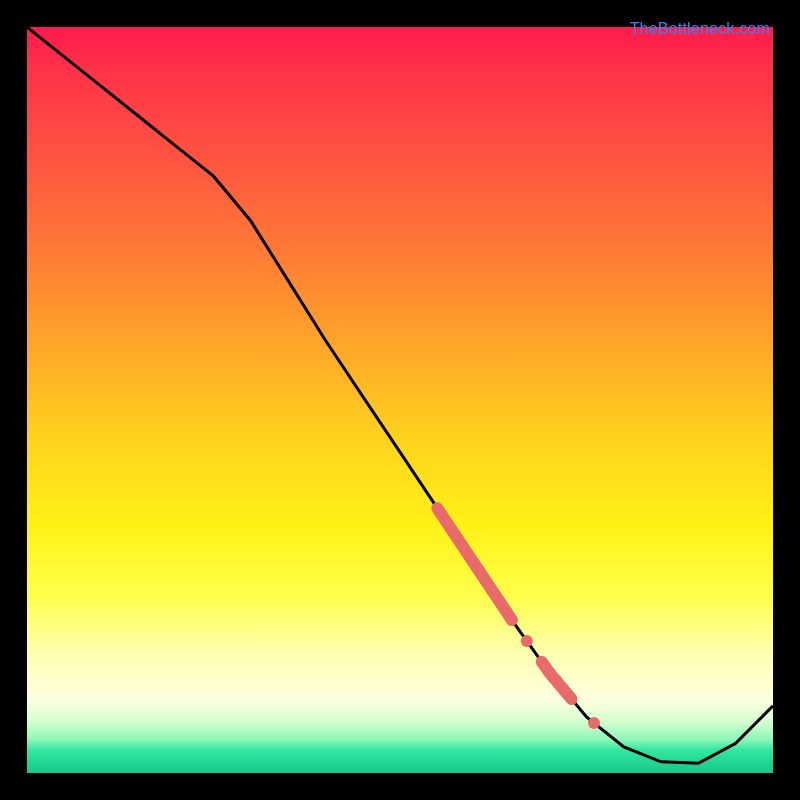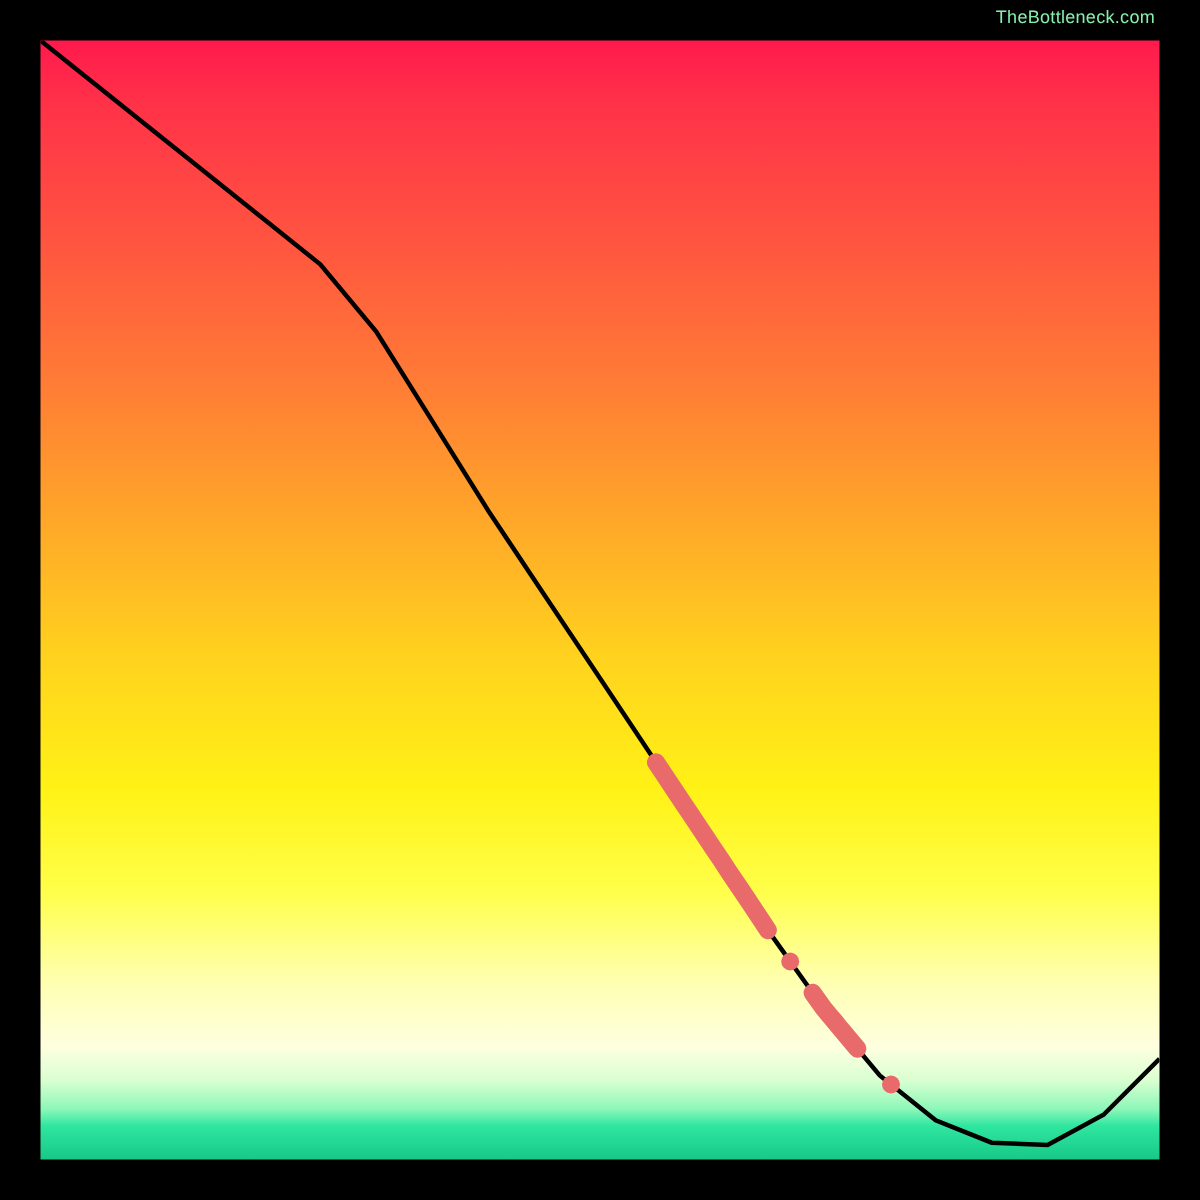--- a/index.html
+++ b/index.html
@@ -39,24 +39,24 @@
       #feffe0 90%,
       #d8ffd0 93%,
       #8cf7b8 95.5%,
       #2fe6a0 97%,
       #1fd290 99%,
       #18c888 100%
     );
   }
   .watermark {
     position: absolute;
-    top: 4px;
+    top: 20px;
     right: 30px;
-    color: #86efac;
-    font-size: 12px;
+    color: #3b82f6;
+    font-size: 16px;
     font-weight: 400;
     letter-spacing: 0.2px;
   }
   svg.curve {
     position: absolute;
     top: 0;
     left: 0;
     width: 746px;
     height: 746px;
   }

